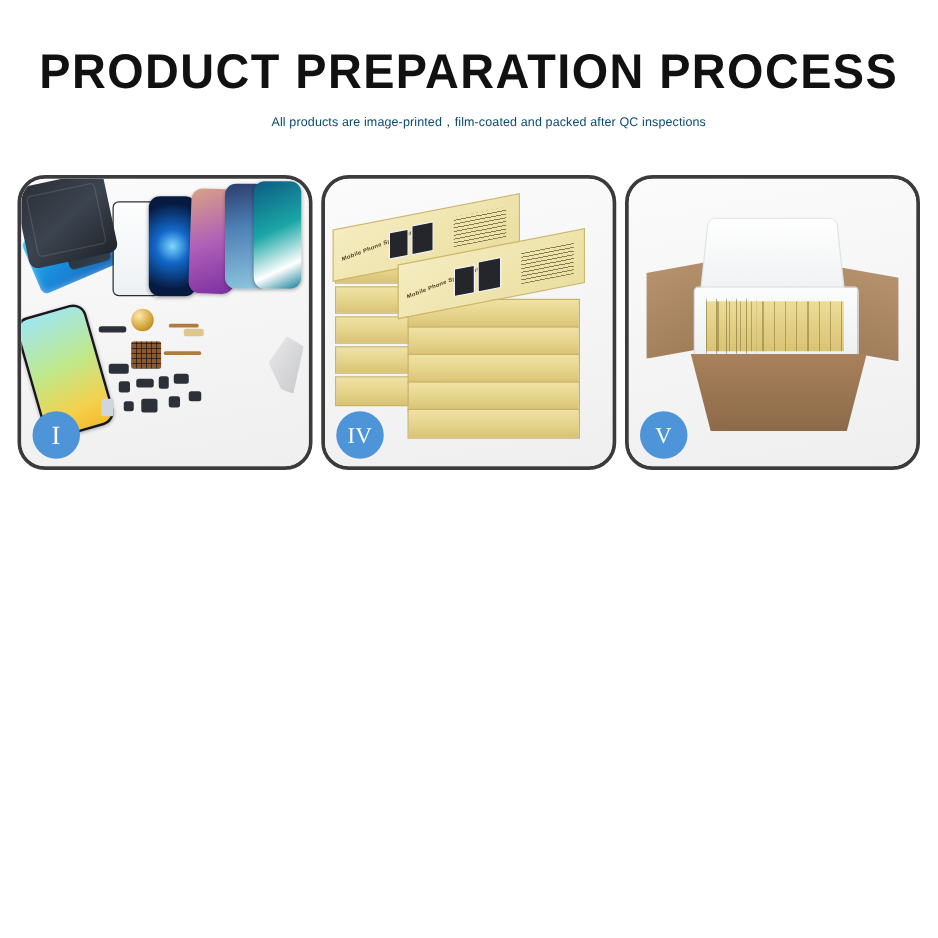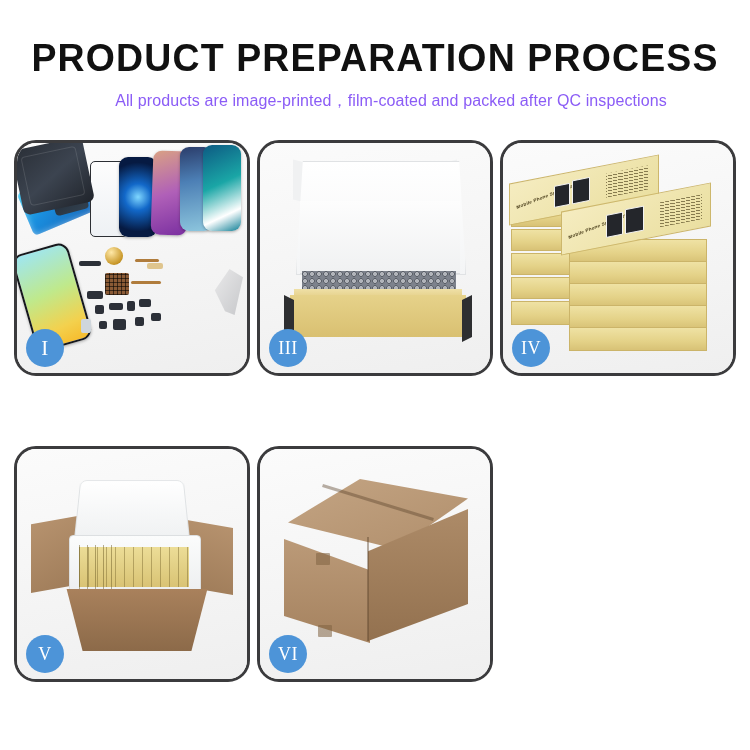--- a/index.html
+++ b/index.html
@@ -20,23 +20,23 @@
     font-size: 39px;
     font-weight: 700;
     letter-spacing: 1.2px;
     color: #111111;
     line-height: 1;
     transform: scaleX(0.96);
     white-space: nowrap;
   }
   #page-subtitle {
     margin-top: 14px;
-    font-size: 16px;
+    font-size: 10px;
     font-weight: 400;
-    color: #8b5cf6;
+    color: #0c4a6e;
     letter-spacing: 0.1px;
     white-space: nowrap;
     margin-left: 32px;
   }
 
   
   #panel-grid {
     position: absolute;
     left: 14px; top: 140px;
     width: 722px;
@@ -398,32 +398,20 @@
       <div class="part" style="left:82px;top:178px;width:8px;height:8px;"></div>
       <div class="part" style="left:96px;top:176px;width:13px;height:11px;"></div>
       <div class="part" style="left:118px;top:174px;width:9px;height:9px;"></div>
       <div class="part" style="left:134px;top:170px;width:10px;height:8px;"></div>
       <div class="tool"></div>
     </div>
     <div class="badge">I</div>
   </div>
 
 
-  <div class="panel p3">
-    <div class="panel-photo">
-      <div class="lid-flap-l"></div>
-      <div class="lid-flap-r"></div>
-      <div class="lid"></div>
-      <div class="foam"></div>
-      <div class="grey-fill"></div>
-      <div class="box-inner-rim"></div>
-      <div class="box-front"></div>
-    </div>
-    <div class="badge small">III</div>
-  </div>
 
   <div class="panel p4">
     <div class="panel-photo">
       <div class="stack">
 
         <div class="bx" style="left:8px;top:62px;width:82px;height:20px;"></div>
         <div class="bx" style="left:8px;top:86px;width:82px;height:20px;"></div>
         <div class="bx" style="left:8px;top:110px;width:82px;height:20px;"></div>
         <div class="bx" style="left:8px;top:134px;width:82px;height:20px;"></div>
         <div class="bx" style="left:8px;top:158px;width:82px;height:22px;"></div>
@@ -457,26 +445,14 @@
       <div class="flap-r"></div>
       <div class="foam-lid"></div>
       <div class="foam-box"></div>
       <div class="yellow-inner"></div>
       <div class="yellow-vert"></div>
       <div class="carton"></div>
     </div>
     <div class="badge small">V</div>
   </div>
 
-  <div class="panel p6">
-    <div class="panel-photo">
-      <div class="top-face"></div>
-      <div class="left-face"></div>
-      <div class="right-face"></div>
-      <div class="seam" style="left:60px;top:52px;width:116px;height:3px;transform:rotate(17deg);"></div>
-      <div class="tape-sq" style="left:56px;top:104px;width:14px;height:12px;"></div>
-      <div class="tape-sq" style="left:58px;top:176px;width:14px;height:12px;"></div>
-      <div class="seam" style="left:107px;top:88px;width:2px;height:104px;"></div>
-    </div>
-    <div class="badge small">VI</div>
-  </div>
 
 </div>
 
 </body></html>

